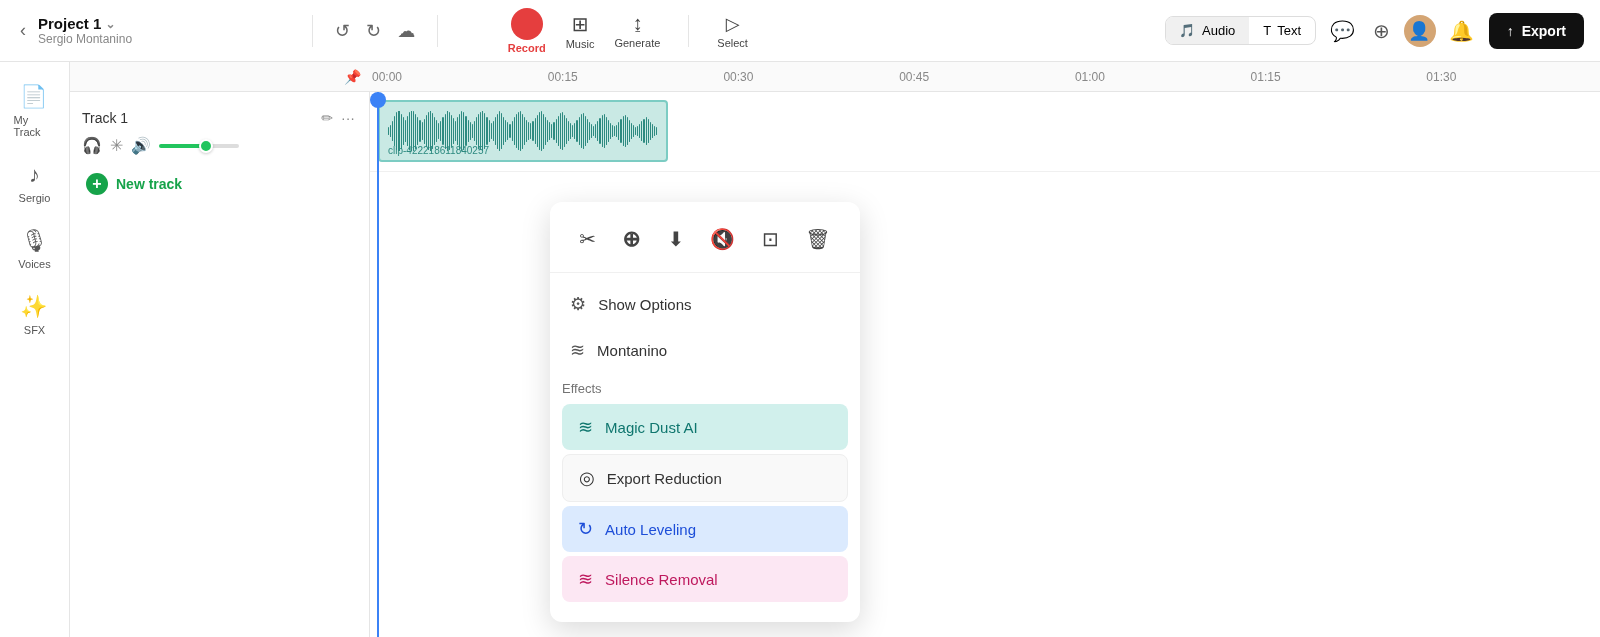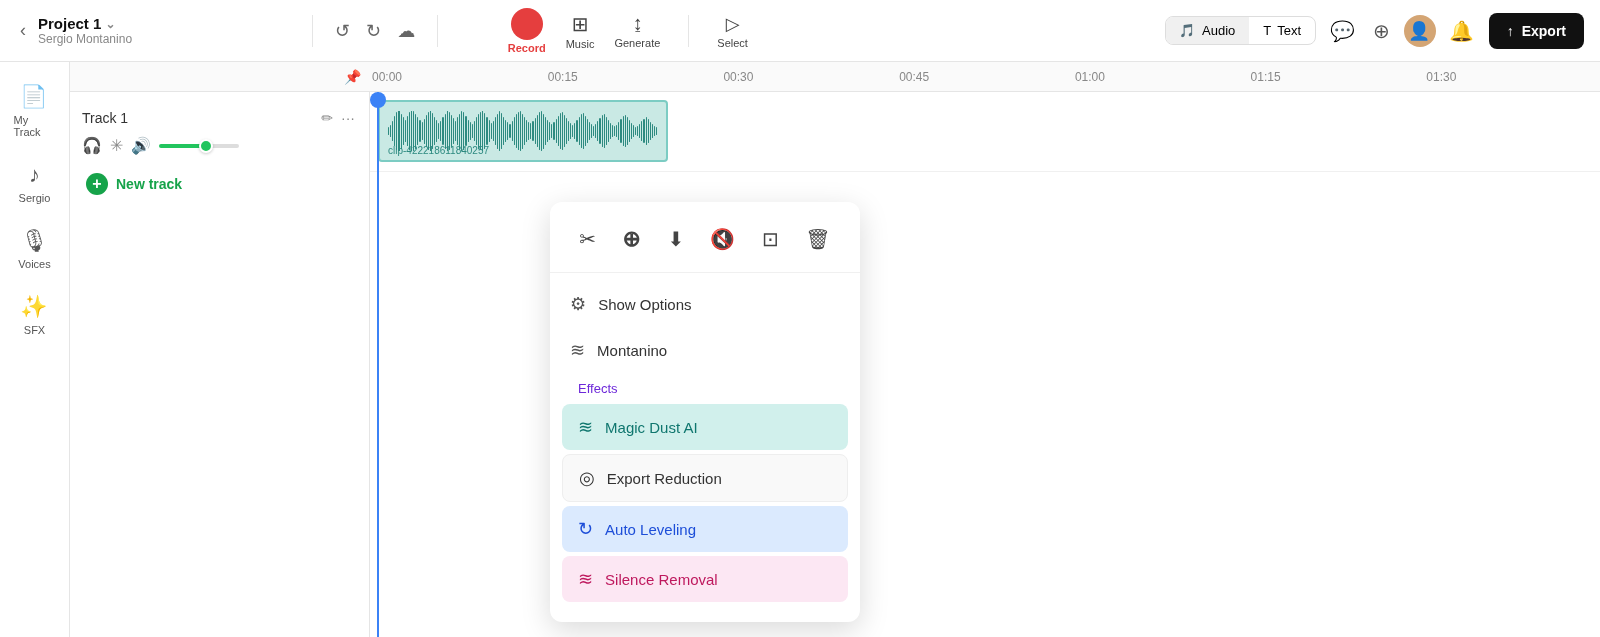--- a/index.html
+++ b/index.html
@@ -101,21 +101,21 @@
       background: #fff;
       border-radius: 12px;
       box-shadow: 0 8px 30px rgba(0,0,0,0.15);
       z-index: 100;
       padding: 12px 0 16px;
     }
     .context-toolbar { display: flex; align-items: center; justify-content: space-around; padding: 4px 16px 12px; border-bottom: 1px solid #f0f0f0; margin-bottom: 8px; }
     .ctx-tool-btn { background: none; border: none; cursor: pointer; font-size: 20px; color: #444; padding: 8px; border-radius: 6px; }
     .ctx-menu-item { display: flex; align-items: center; gap: 12px; padding: 12px 20px; cursor: pointer; font-size: 15px; color: #333; }
     .ctx-menu-icon { font-size: 18px; color: #555; }
-    .ctx-section-label { font-size: 13px; color: #6d28d9; padding: 8px 28px 4px; font-weight: 500; }
+    .ctx-section-label { font-size: 13px; color: #737373; padding: 8px 12px 4px; font-weight: 500; }
     .ctx-effect-item { display: flex; align-items: center; gap: 12px; padding: 12px 16px; cursor: pointer; font-size: 15px; font-weight: 500; margin: 4px 12px; border-radius: 8px; }
     .ctx-effect-item.teal { background: #d1f0ec; color: #0f766e; }
     .ctx-effect-item.white { background: #f9f9f9; color: #333; border: 1px solid #eee; }
     .ctx-effect-item.blue { background: #dbeafe; color: #1d4ed8; }
     .ctx-effect-item.pink { background: #fce7f3; color: #be185d; }
     .ctx-effect-icon { font-size: 18px; }
 
     
     .avatar { width: 32px; height: 32px; border-radius: 50%; background: #d4a574; display: flex; align-items: center; justify-content: center; overflow: hidden; }
   </style>

